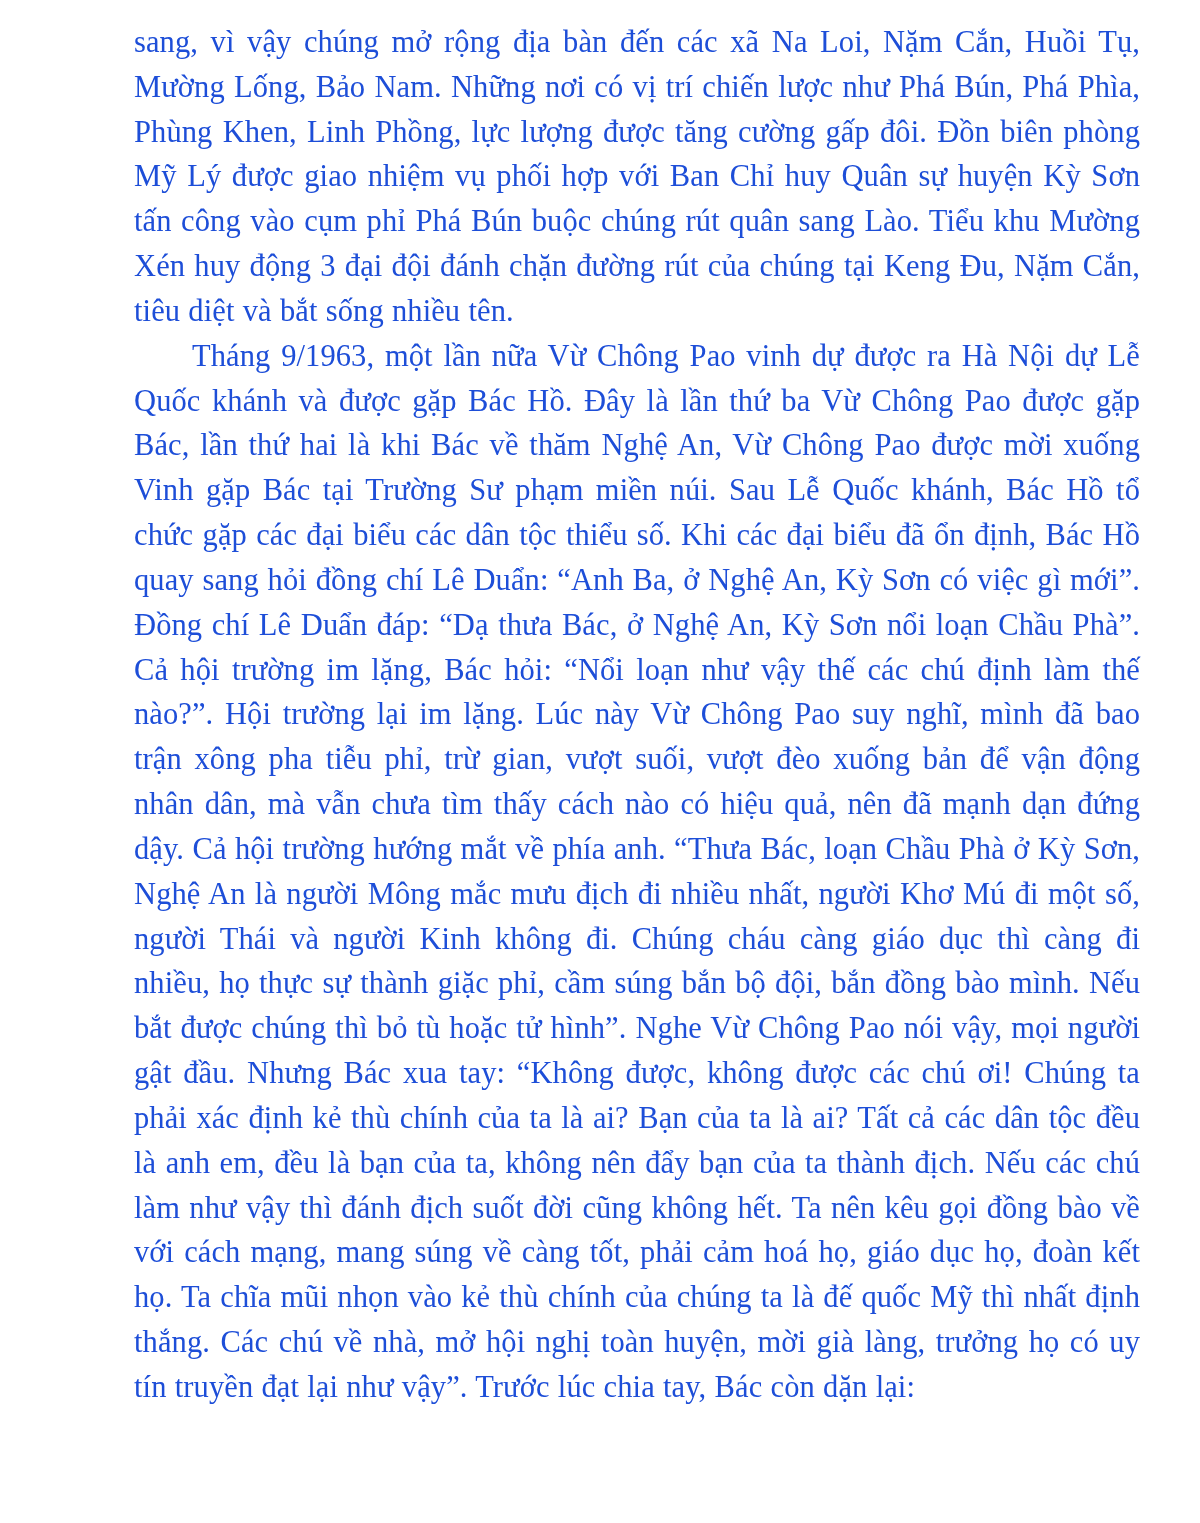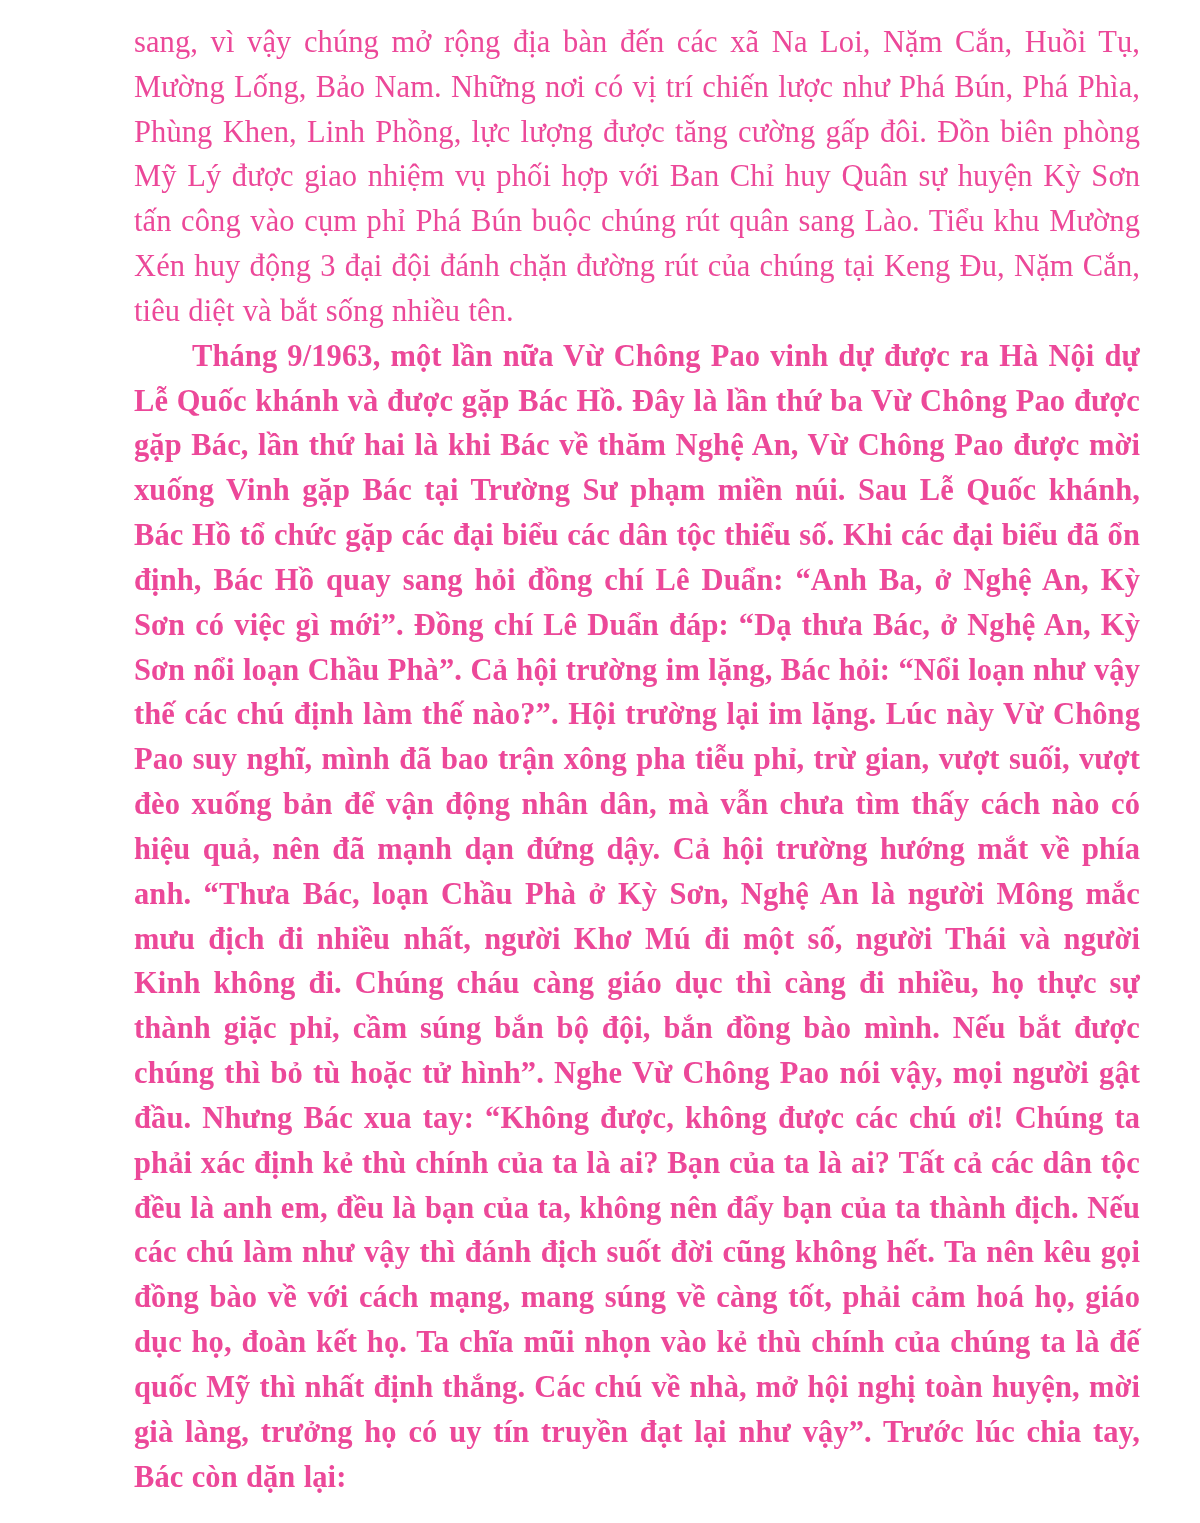--- a/index.html
+++ b/index.html
@@ -8,37 +8,36 @@
     background: #ffffff;
   }
   .page {
     width: 1200px;
     height: 1523px;
     background: #ffffff;
     position: relative;
     box-sizing: border-box;
     padding: 20px 60px 0 134px;
     font-family: "Liberation Serif", "DejaVu Serif", serif;
-    color: #ec4899;
+    color: #1d4ed8;
     overflow: hidden;
   }
   .body-text {
     font-size: 30.5px;
     line-height: 1.47;
     text-align: justify;
     text-justify: inter-word;
     letter-spacing: 0.1px;
     word-spacing: 0.5px;
   }
   p {
     margin: 0;
   }
   p.indent {
     text-indent: 58px;
-    font-weight: bold;
   }
 </style>
 </head>
 <body>
 
 <div class="page">
   <div class="body-text">
     <p>sang, vì vậy chúng mở rộng địa bàn đến các xã Na Loi, Nặm Cắn, Huồi Tụ, Mường Lống, Bảo Nam. Những nơi có vị trí chiến lược như Phá Bún, Phá Phìa, Phùng Khen, Linh Phồng, lực lượng được tăng cường gấp đôi. Đồn biên phòng Mỹ Lý được giao nhiệm vụ phối hợp với Ban Chỉ huy Quân sự huyện Kỳ Sơn tấn công vào cụm phỉ Phá Bún buộc chúng rút quân sang Lào. Tiểu khu Mường Xén huy động 3 đại đội đánh chặn đường rút của chúng tại Keng Đu, Nặm Cắn, tiêu diệt và bắt sống nhiều tên.</p>
     <p class="indent">Tháng 9/1963, một lần nữa Vừ Chông Pao vinh dự được ra Hà Nội dự Lễ Quốc khánh và được gặp Bác Hồ. Đây là lần thứ ba Vừ Chông Pao được gặp Bác, lần thứ hai là khi Bác về thăm Nghệ An, Vừ Chông Pao được mời xuống Vinh gặp Bác tại Trường Sư phạm miền núi. Sau Lễ Quốc khánh, Bác Hồ tổ chức gặp các đại biểu các dân tộc thiểu số. Khi các đại biểu đã ổn định, Bác Hồ quay sang hỏi đồng chí Lê Duẩn: “Anh Ba, ở Nghệ An, Kỳ Sơn có việc gì mới”. Đồng chí Lê Duẩn đáp: “Dạ thưa Bác, ở Nghệ An, Kỳ Sơn nổi loạn Chầu Phà”. Cả hội trường im lặng, Bác hỏi: “Nổi loạn như vậy thế các chú định làm thế nào?”. Hội trường lại im lặng. Lúc này Vừ Chông Pao suy nghĩ, mình đã bao trận xông pha tiễu phỉ, trừ gian, vượt suối, vượt đèo xuống bản để vận động nhân dân, mà vẫn chưa tìm thấy cách nào có hiệu quả, nên đã mạnh dạn đứng dậy. Cả hội trường hướng mắt về phía anh. “Thưa Bác, loạn Chầu Phà ở Kỳ Sơn, Nghệ An là người Mông mắc mưu địch đi nhiều nhất, người Khơ Mú đi một số, người Thái và người Kinh không đi. Chúng cháu càng giáo dục thì càng đi nhiều, họ thực sự thành giặc phỉ, cầm súng bắn bộ đội, bắn đồng bào mình. Nếu bắt được chúng thì bỏ tù hoặc tử hình”. Nghe Vừ Chông Pao nói vậy, mọi người gật đầu. Nhưng Bác xua tay: “Không được, không được các chú ơi! Chúng ta phải xác định kẻ thù chính của ta là ai? Bạn của ta là ai? Tất cả các dân tộc đều là anh em, đều là bạn của ta, không nên đẩy bạn của ta thành địch. Nếu các chú làm như vậy thì đánh địch suốt đời cũng không hết. Ta nên kêu gọi đồng bào về với cách mạng, mang súng về càng tốt, phải cảm hoá họ, giáo dục họ, đoàn kết họ. Ta chĩa mũi nhọn vào kẻ thù chính của chúng ta là đế quốc Mỹ thì nhất định thắng. Các chú về nhà, mở hội nghị toàn huyện, mời già làng, trưởng họ có uy tín truyền đạt lại như vậy”. Trước lúc chia tay, Bác còn dặn lại:</p>
   </div>

